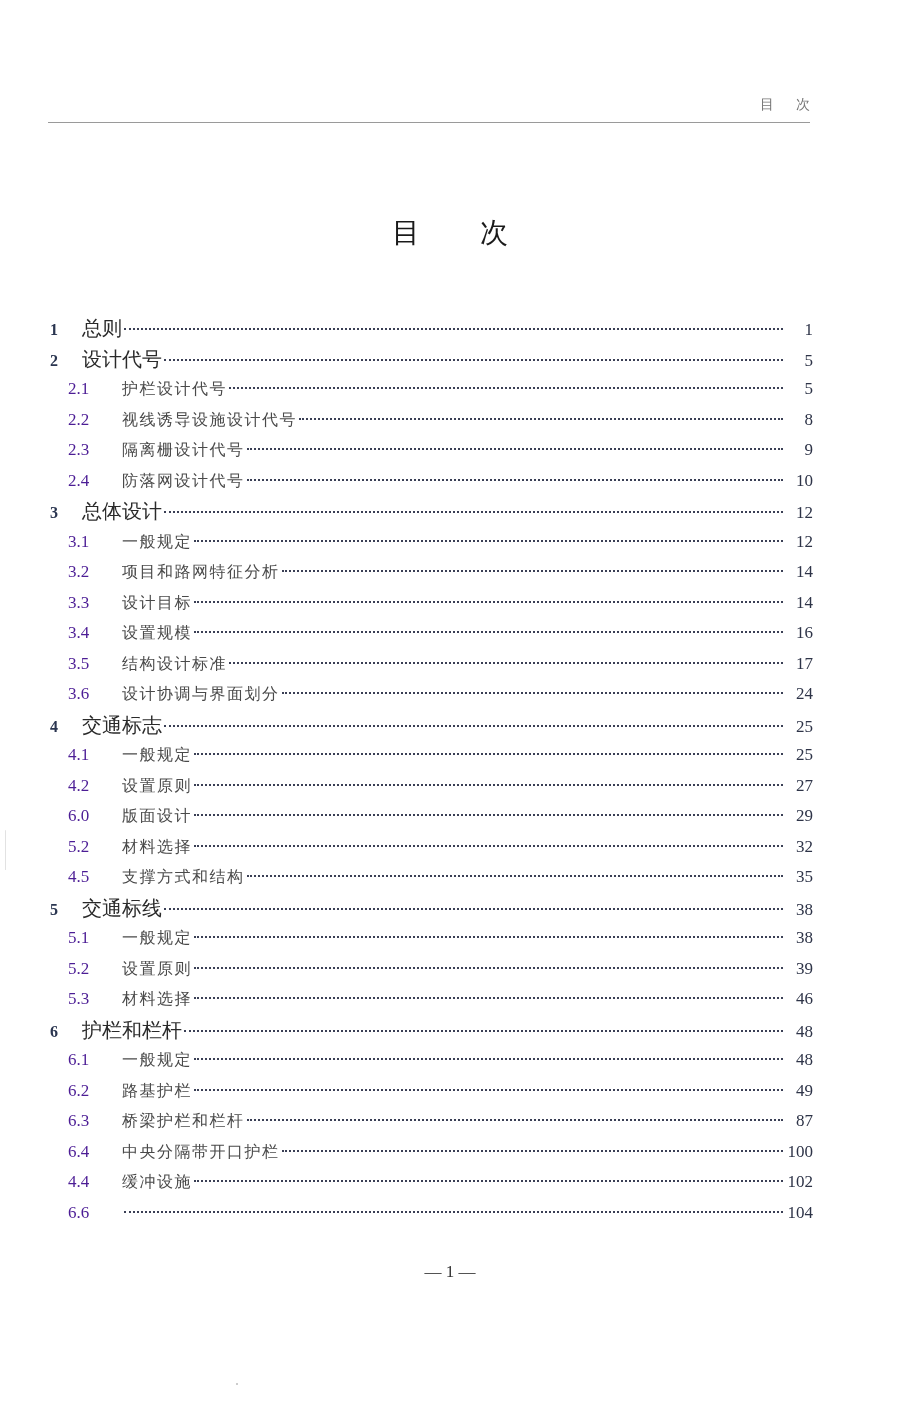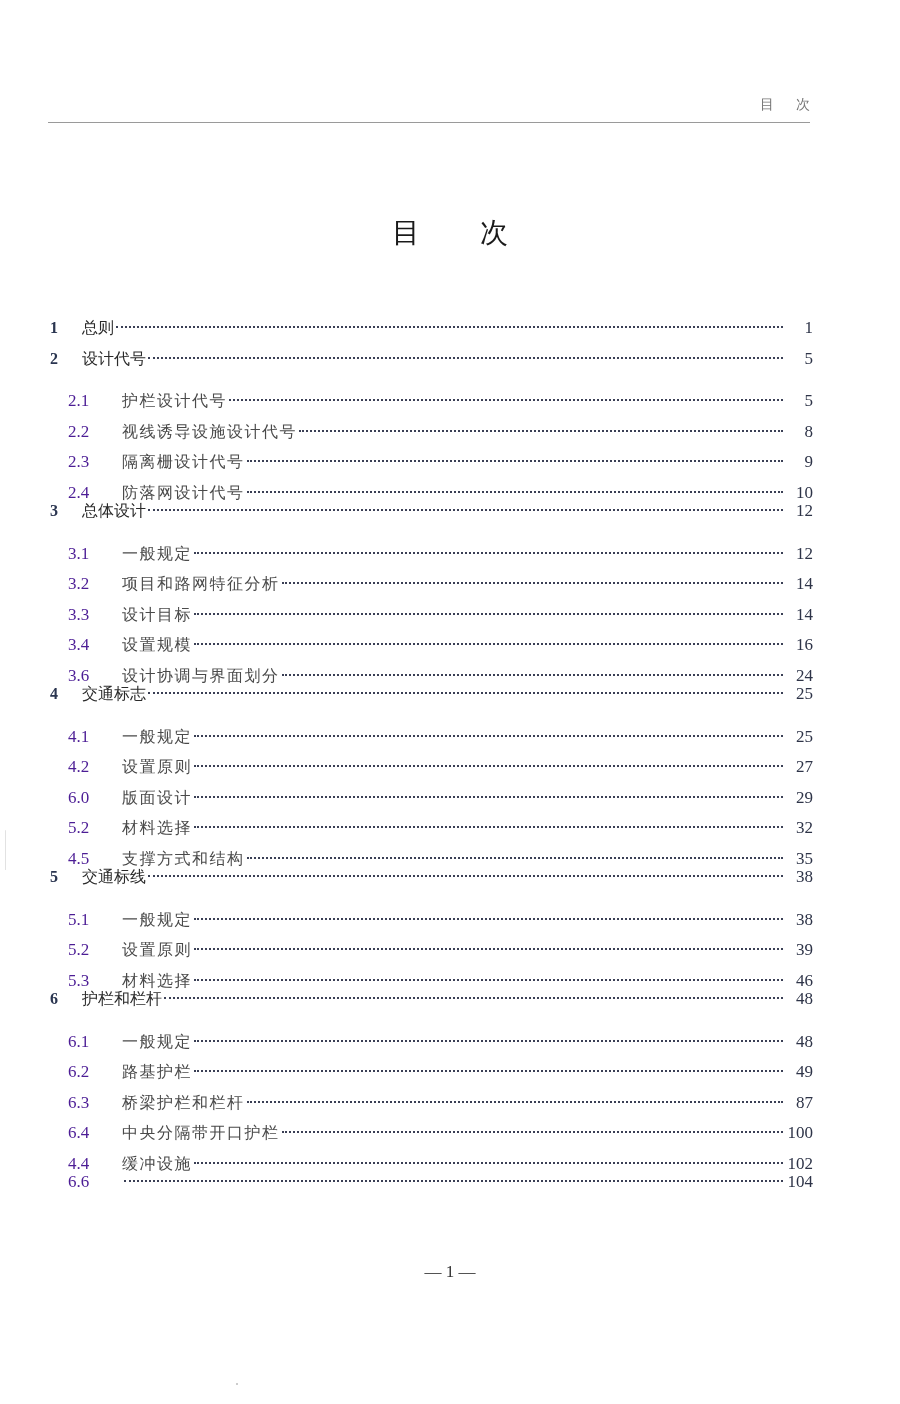--- a/index.html
+++ b/index.html
@@ -63,35 +63,34 @@
     width: 32px;
     padding-left: 2px;
     font-family: "Liberation Serif", serif;
     font-weight: bold;
     color: #2a3550;
     font-size: 16px;
   }
   .toc-row.chapter .title {
     font-family: "DejaVu Sans", sans-serif;
     color: #2a2a2a;
-    font-size: 16px;
+    font-size: 20px;
   }
   .toc-row.section .num {
     width: 54px;
     padding-left: 20px;
     font-family: "Liberation Serif", serif;
     color: #4c1d95;
     font-size: 17px;
   }
   .toc-row.section .title {
     font-family: "DejaVu Serif", serif;
     color: #4a4a4a;
     font-size: 16px;
     letter-spacing: 1.5px;
-    margin-top: 12px;
   }
   .leader {
     flex: 1;
     margin: 0 4px 0 2px;
     border-bottom: 2px dotted #3a3f55;
     position: relative;
     top: -5px;
   }
   .page {
     min-width: 26px;
@@ -188,20 +187,26 @@
       <span class="leader"></span>
       <span class="page">14</span>
     </div>
     <div class="toc-row section">
       <span class="num">3.4</span>
       <span class="title">设置规模</span>
       <span class="leader"></span>
       <span class="page">16</span>
     </div>
     <div class="toc-row section">
+      <span class="num">3.5</span>
+      <span class="title">结构设计标准</span>
+      <span class="leader"></span>
+      <span class="page">17</span>
+    </div>
+    <div class="toc-row section">
       <span class="num">3.6</span>
       <span class="title">设计协调与界面划分</span>
       <span class="leader"></span>
       <span class="page">24</span>
     </div>
     <div class="toc-row chapter">
       <span class="num">4</span>
       <span class="title">交通标志</span>
       <span class="leader"></span>
       <span class="page">25</span>

